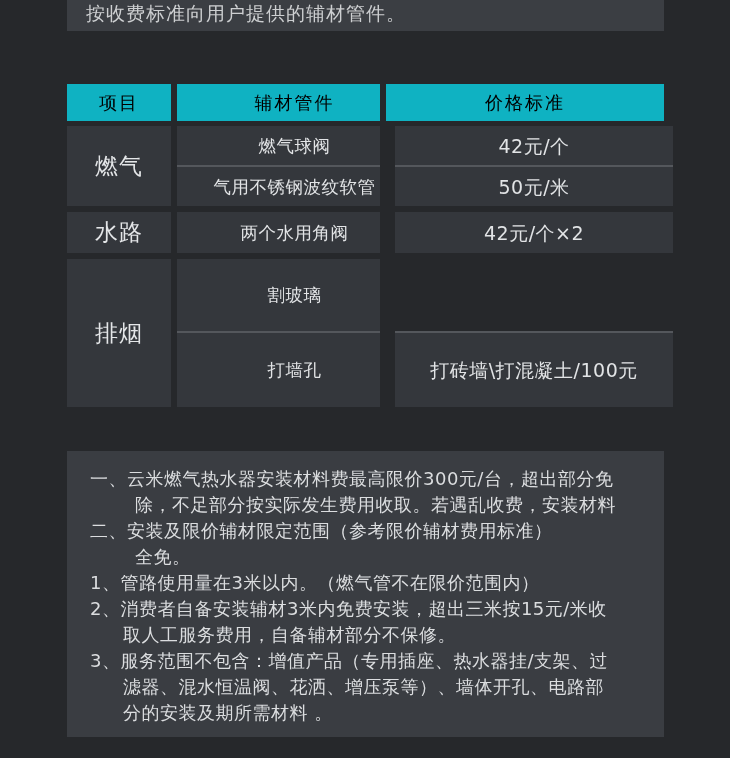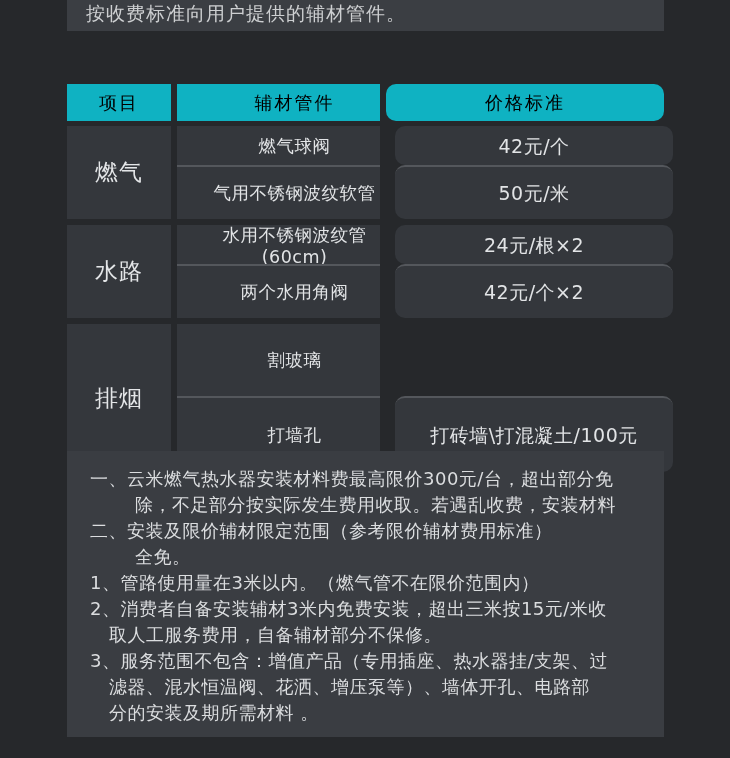--- a/index.html
+++ b/index.html
@@ -22,55 +22,55 @@
 
   
   .price-table { position:absolute; left:67px; top:84px; width:597px; }
   .thead { display:flex; gap:6px; height:37px; }
   .th {
     background:#0fb2c2; color:#000000; font-size:18px; letter-spacing:2px;
     display:flex; align-items:center; justify-content:center;
   }
   .c1 { width:104px; flex:none; }
   .c2 { width:203px; flex:none;padding-left:32px; }
-  .c3 { width:278px; flex:none;border-radius:10px; }
+  .c3 { width:278px; flex:none; }
 
   .tbody { margin-top:5px; }
   .group { display:flex; gap:6px; }
   .group + .group { margin-top:6px; }
   .cat-cell {
     width:104px; flex:none; background:#34373c; color:#e4e6e8;
     font-size:23px; letter-spacing:1px;
     display:flex; align-items:center; justify-content:center;
   }
   .group-rows { flex:1; display:flex; flex-direction:column; }
   .sub-row { display:flex; gap:15px; }
   .cell {
     background:#34373c; color:#e2e4e6;
     display:flex; flex-direction:column; align-items:center; justify-content:center;
     text-align:center;
   }
   .item-cell { font-size:17.5px; letter-spacing:0.5px; }
   .price-cell { font-size:19px; letter-spacing:0.5px; line-height:26px; }
   .sub-row + .sub-row .cell { border-top:2px solid #54575c; }
   .h39 { height:39px; }
-  .h41 { height:54px; }
+  .h41 { height:41px; }
   .h72 { height:72px; }
   .h76 { height:76px; }
 
   
   .notes-panel {
     position:absolute; left:67px; top:451px; width:597px; height:286px;
     background:#3a3d42; color:#dbdddf;
     padding:15px 18px 0 23px; font-size:18px; letter-spacing:0.5px;
   }
   .note-line { line-height:26px; white-space:nowrap; }
   .ind0 { margin-left:0; }
   .ind-wide { margin-left:45px; }   
-  .ind-num { margin-left:19px; }    
+  .ind-num { margin-left:33px; }    
 </style>
 </head>
 <body>
 
 <div class="stage">
 
   <div class="intro-strip">
     <div class="txt">按收费标准向用户提供的辅材管件。</div>
   </div>
 
@@ -93,24 +93,20 @@
           <div class="sub-row">
             <div class="cell item-cell c2 h41">气用不锈钢波纹软管</div>
             <div class="cell price-cell c3 h41">50元/米</div>
           </div>
         </div>
       </div>
 
       <div class="group">
         <div class="cat-cell">水路</div>
         <div class="group-rows">
-          <div class="sub-row">
-            <div class="cell item-cell c2 h39">水用不锈钢波纹管(60cm)</div>
-            <div class="cell price-cell c3 h39">24元/根×2</div>
-          </div>
           <div class="sub-row">
             <div class="cell item-cell c2 h41">两个水用角阀</div>
             <div class="cell price-cell c3 h41">42元/个×2</div>
           </div>
         </div>
       </div>
 
       <div class="group">
         <div class="cat-cell">排烟</div>
         <div class="group-rows">

